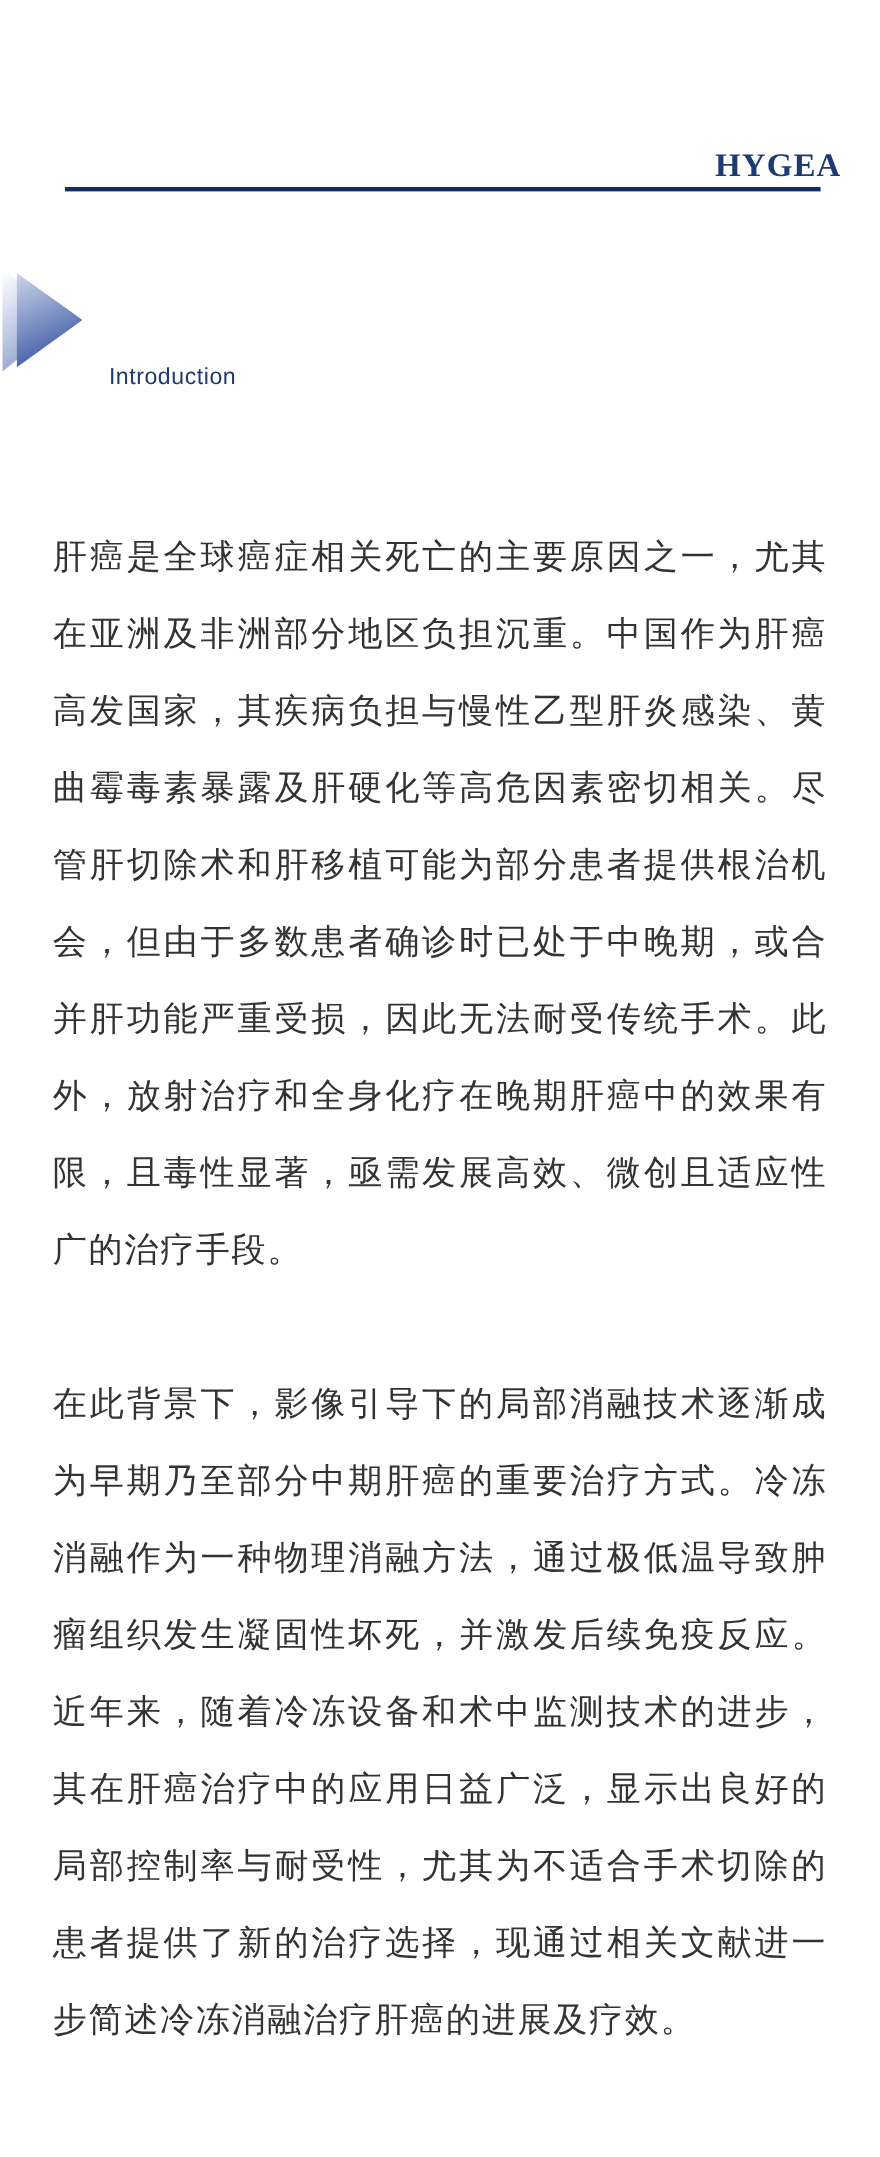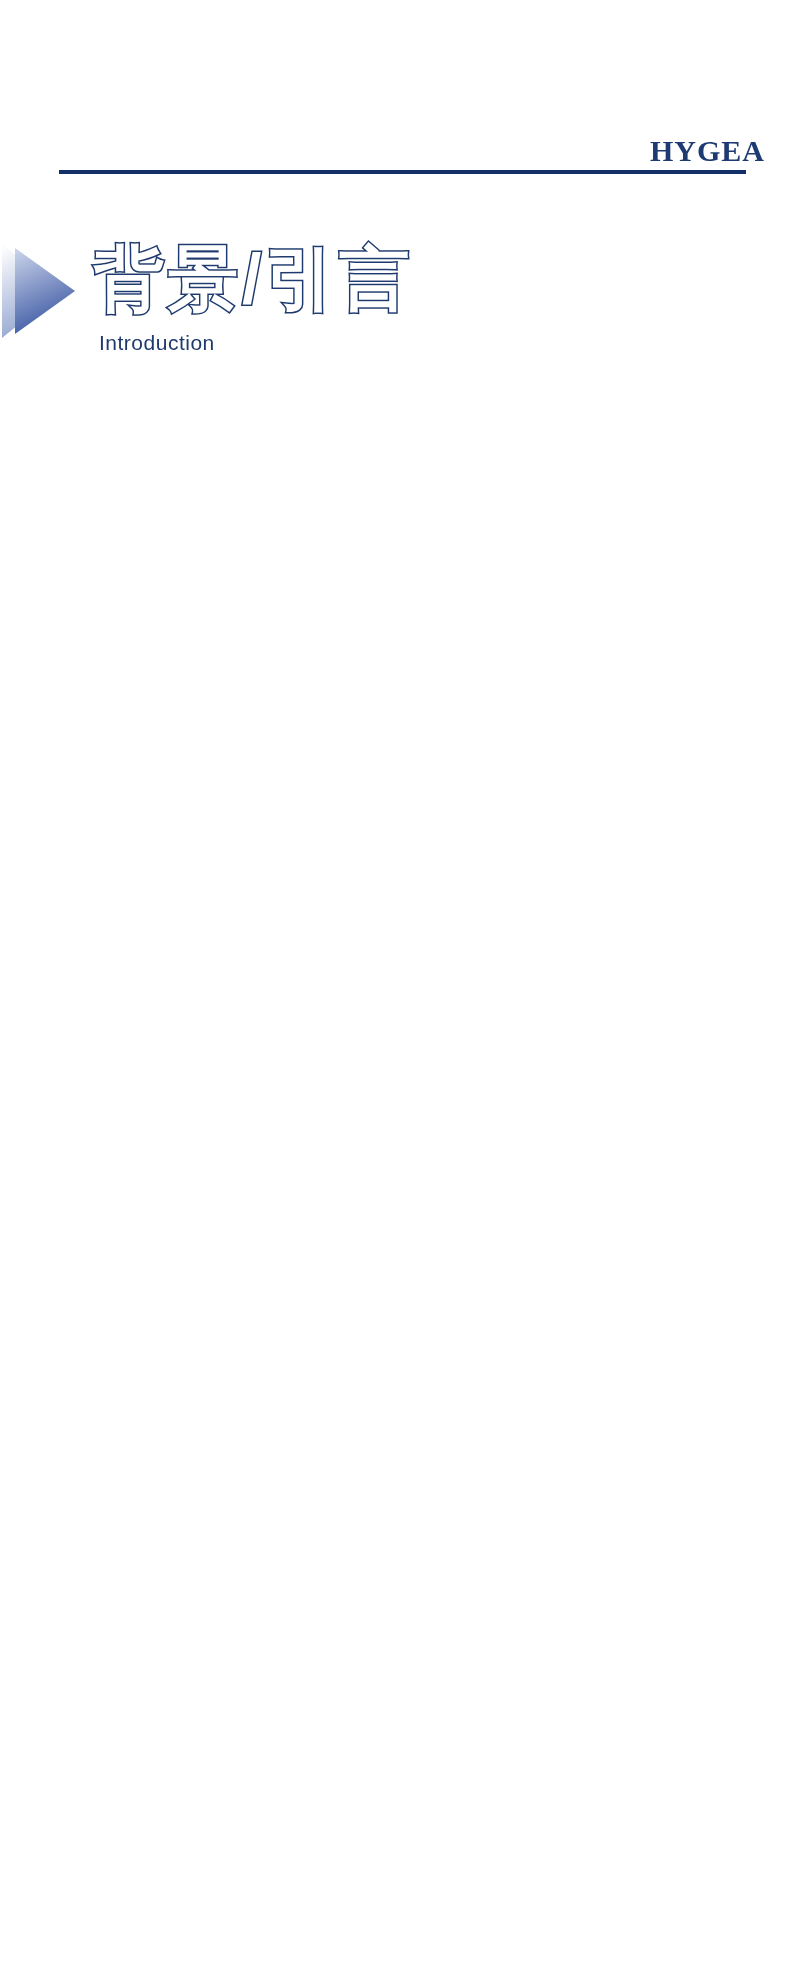--- a/index.html
+++ b/index.html
@@ -116,20 +116,21 @@
 
   <div class="brand">HYGEA</div>
 
   <div class="divider"></div>
 
   <div class="arrow-deco">
     <span class="tri tri-back"></span>
     <span class="tri tri-front"></span>
   </div>
 
-  <h1 class="section-title">背景/引言</h1>
 
   <div class="section-subtitle">Introduction</div>
 
   <div class="article">
+    <p>肝癌是全球癌症相关死亡的主要原因之一，尤其在亚洲及非洲部分地区负担沉重。中国作为肝癌高发国家，其疾病负担与慢性乙型肝炎感染、黄曲霉毒素暴露及肝硬化等高危因素密切相关。尽管肝切除术和肝移植可能为部分患者提供根治机会，但由于多数患者确诊时已处于中晚期，或合并肝功能严重受损，因此无法耐受传统手术。此外，放射治疗和全身化疗在晚期肝癌中的效果有限，且毒性显著，亟需发展高效、微创且适应性广的治疗手段。</p>
+    <p>在此背景下，影像引导下的局部消融技术逐渐成为早期乃至部分中期肝癌的重要治疗方式。冷冻消融作为一种物理消融方法，通过极低温导致肿瘤组织发生凝固性坏死，并激发后续免疫反应。近年来，随着冷冻设备和术中监测技术的进步，其在肝癌治疗中的应用日益广泛，显示出良好的局部控制率与耐受性，尤其为不适合手术切除的患者提供了新的治疗选择，现通过相关文献进一步简述冷冻消融治疗肝癌的进展及疗效。</p>
   </div>
 
 </div>
 
 </body></html>

